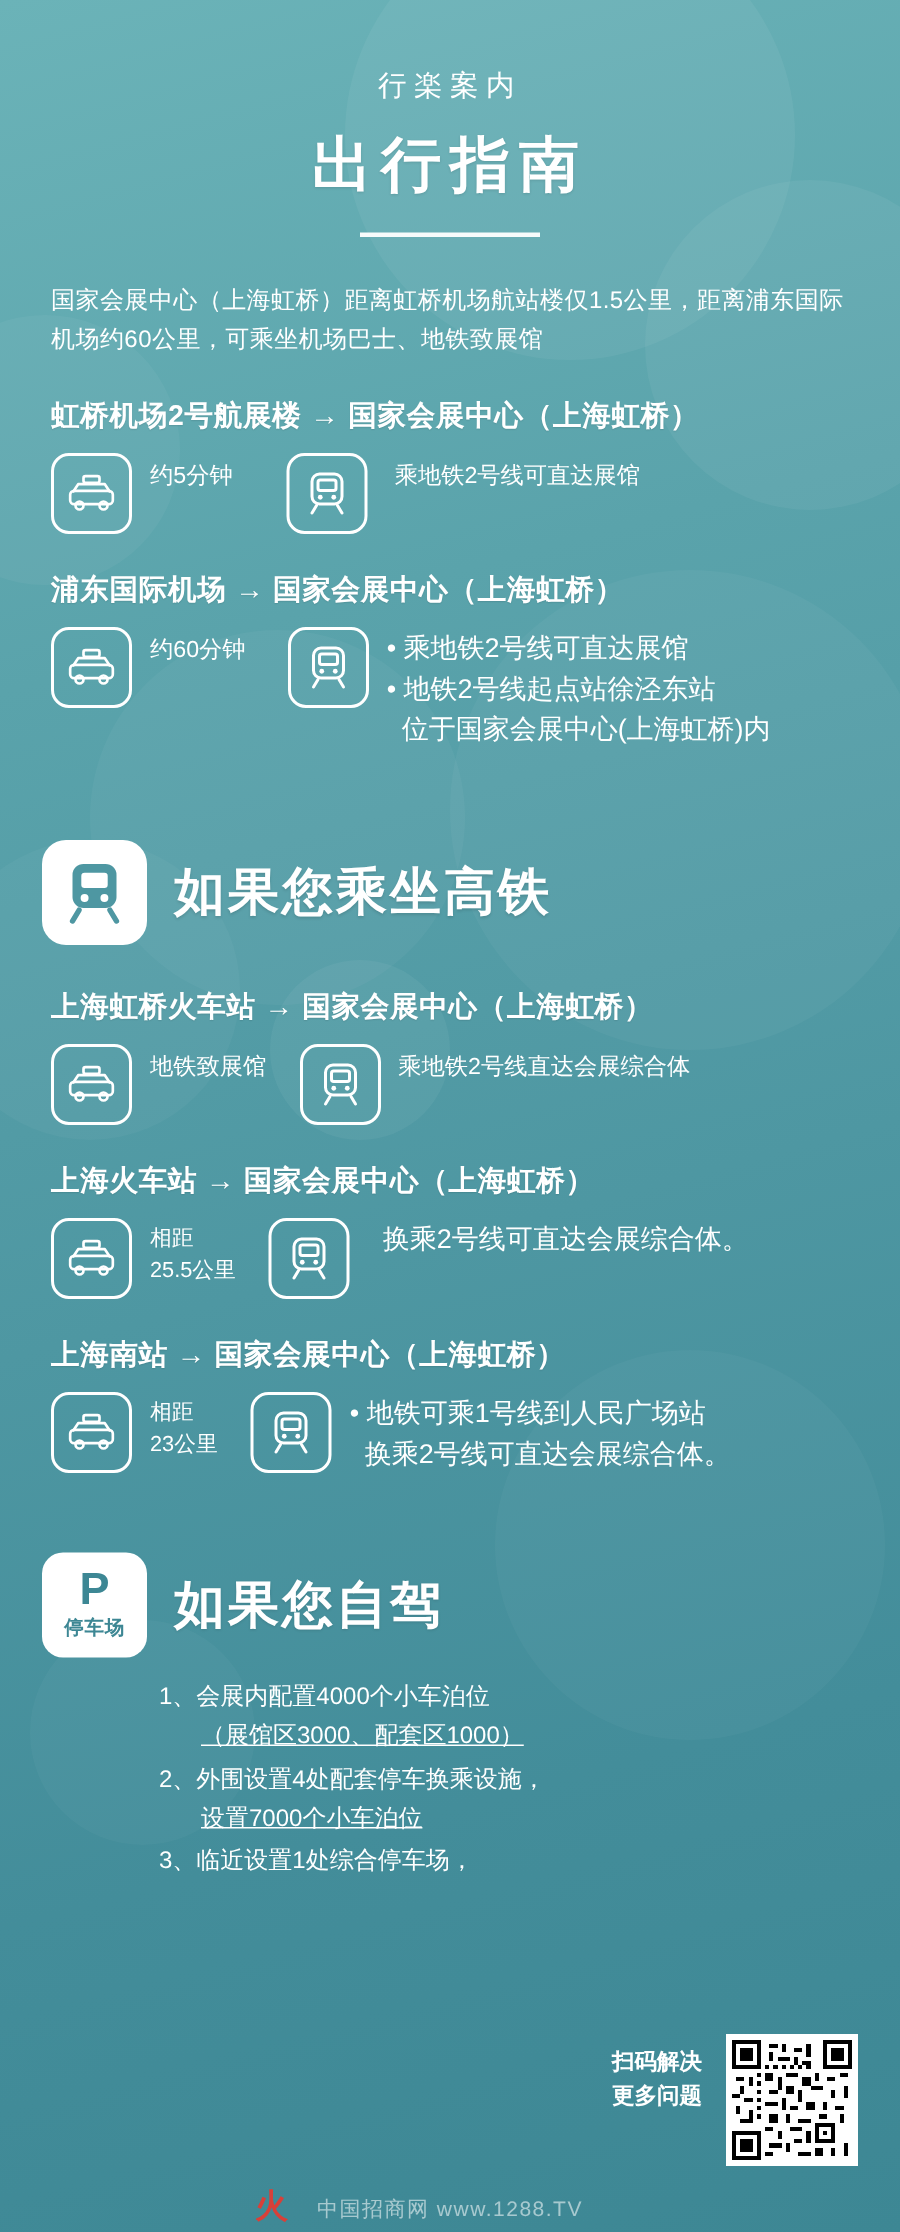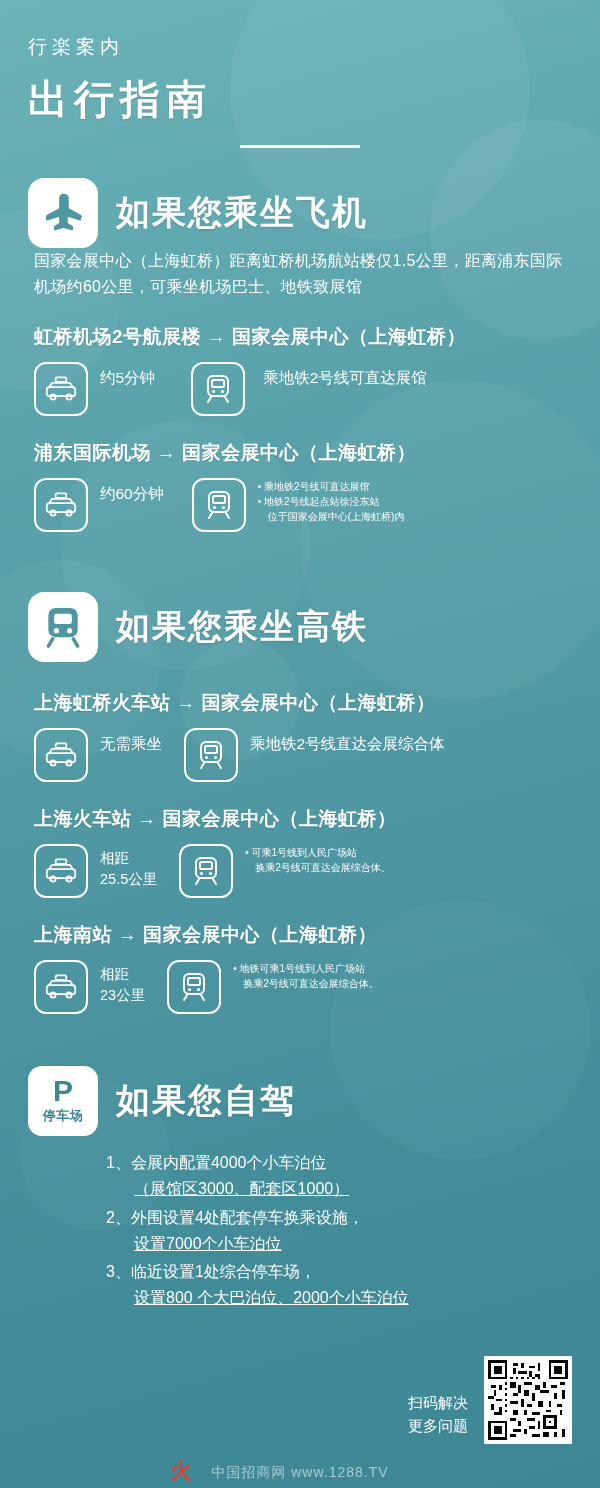--- a/index.html
+++ b/index.html
@@ -21,21 +21,21 @@
   .b4 { width: 250px; height: 250px; left: 60px; top: 420px; background: rgba(255,255,255,0.04); }
   .b5 { width: 320px; height: 320px; left: 300px; top: 380px; background: rgba(255,255,255,0.04); }
   .b6 { width: 200px; height: 200px; left: -40px; top: 560px; background: rgba(255,255,255,0.035); }
   .b7 { width: 260px; height: 260px; left: 330px; top: 900px; background: rgba(255,255,255,0.03); }
   .b8 { width: 150px; height: 150px; left: 20px; top: 1080px; background: rgba(255,255,255,0.03); }
   .b9 { width: 120px; height: 120px; left: 180px; top: 640px; background: rgba(255,255,255,0.05); }
 
   .page { position: relative; z-index: 2; padding: 0 28px; }
 
   
-  .header { padding-top: 34px; }
+  .header { text-align: center; padding-top: 44px; }
   .header .jp { font-size: 19px; letter-spacing: 5px; color: #ffffff; font-weight: 400; }
   .header .cn {
     font-size: 40px; font-weight: bold; letter-spacing: 6px;
     margin-top: 12px; text-shadow: 0 1px 2px rgba(0,0,0,0.12);
   }
   .rule { width: 120px; height: 3px; background: #ffffff; margin: 18px auto 0; opacity: 0.95; }
 
   
   .sec-title { display: flex; align-items: center; gap: 18px; }
   .sec-title .badge {
@@ -63,21 +63,21 @@
   .mode {
     display: flex; align-items: flex-start; gap: 12px;
   }
   .mode + .mode { margin-left: 14px; }
   .icon-box {
     width: 54px; height: 54px; border: 2.5px solid #ffffff; border-radius: 12px;
     display: flex; align-items: center; justify-content: center; flex: 0 0 54px;
   }
   .mode-text { font-size: 15.5px; line-height: 1.5; padding-top: 4px; }
   .mode-text.small { font-size: 14.5px; line-height: 1.45; }
-  .bullets { font-size: 10px; line-height: 1.5; padding-top: 1px; }
+  .bullets { font-size: 18px; line-height: 1.5; padding-top: 1px; }
   .bullets div { white-space: nowrap; }
   .indent { padding-left: 10px; }
 
   
   .park-badge {
     width: 70px; height: 70px; border-radius: 14px; background: #ffffff;
     display: flex; flex-direction: column; align-items: center; justify-content: center;
     flex: 0 0 70px; color: #3d8794;
   }
   .park-badge .p { font-size: 30px; font-weight: bold; line-height: 0.95; }
@@ -90,22 +90,22 @@
   .footer {
     position: absolute; left: 0; right: 0; bottom: 0; height: 140px;
     z-index: 3;
   }
   .qr {
     position: absolute; right: 28px; top: 8px;
     width: 88px; height: 88px; background: #ffffff; padding: 4px;
   }
   .qr svg { display: block; }
   .scan-text {
-    position: absolute; right: 132px; top: 44px; text-align: left;
-    font-size: 15px; line-height: 1.5; color: #ffffff;
+    position: absolute; right: 132px; top: 16px; text-align: left;
+    font-size: 15px; line-height: 1.5; color: #ffffff; font-weight: bold;
   }
   .watermark {
     position: absolute; left: 0; right: 0; bottom: 6px; text-align: center;
     font-size: 14px; color: rgba(255,255,255,0.55); letter-spacing: 1px;
   }
   .wm-red {
     position: absolute; left: 170px; bottom: 2px;
     color: #e8392f; font-size: 22px; font-weight: bold; opacity: 0.9;
   }
 </style>
@@ -124,28 +124,20 @@
 
 <div class="page">
 
   <div class="header">
     <div class="jp">行楽案内</div>
     <div class="cn">出行指南</div>
     <div class="rule"></div>
   </div>
 
   <div style="margin-top:30px;">
-    <div class="sec-title">
-      <div class="badge">
-        <svg width="46" height="46" viewBox="0 0 48 48">
-          <path fill="#4e97a2" d="M44 28.5c0-1.1-.6-2-1.6-2.6L30 19V8.5C30 6 28 4 25.5 4h-1C22 4 20 6 20 8.5V19L7.6 25.9C6.6 26.5 6 27.4 6 28.5v2.2c0 .8.8 1.4 1.6 1.1L20 28v6.5l-4.6 2.8c-.6.4-.9 1-.9 1.7v2c0 .7.6 1.2 1.3 1l8.7-2.4 8.7 2.4c.7.2 1.3-.3 1.3-1v-2c0-.7-.3-1.3-.9-1.7L29 34.5V28l12.4 3.8c.8.3 1.6-.3 1.6-1.1v-2.2z"></path>
-        </svg>
-      </div>
-      <h2>如果您乘坐飞机</h2>
-    </div>
 
     <div class="sec-body">
       <div class="sec-desc">国家会展中心（上海虹桥）距离虹桥机场航站楼仅1.5公里，距离浦东国际机场约60公里，可乘坐机场巴士、地铁致展馆</div>
 
       <div class="route">
         <div class="route-head">虹桥机场2号航展楼 → 国家会展中心（上海虹桥）</div>
         <div class="route-rows">
           <div class="mode">
             <div class="icon-box">
               <svg width="32" height="26" viewBox="0 0 36 28">
@@ -231,21 +223,21 @@
           <div class="mode">
             <div class="icon-box">
               <svg width="32" height="26" viewBox="0 0 36 28">
                 <rect x="12" y="1" width="12" height="5" rx="1.5" fill="none" stroke="#fff" stroke-width="2"></rect>
                 <path d="M4 13 L8 7 h20 l4 6" fill="none" stroke="#fff" stroke-width="2" stroke-linejoin="round"></path>
                 <rect x="2" y="12" width="32" height="10" rx="3" fill="none" stroke="#fff" stroke-width="2"></rect>
                 <circle cx="9" cy="23" r="3" fill="none" stroke="#fff" stroke-width="2"></circle>
                 <circle cx="27" cy="23" r="3" fill="none" stroke="#fff" stroke-width="2"></circle>
               </svg>
             </div>
-            <div class="mode-text">无需乘坐</div>
+            <div class="mode-text">地铁致展馆</div>
           </div>
           <div class="mode" style="margin-left:22px;">
             <div class="icon-box">
               <svg width="30" height="30" viewBox="0 0 30 30">
                 <rect x="5" y="2" width="20" height="20" rx="5" fill="none" stroke="#fff" stroke-width="2"></rect>
                 <rect x="9" y="6" width="12" height="7" rx="1.5" fill="none" stroke="#fff" stroke-width="2"></rect>
                 <circle cx="10.5" cy="17.5" r="1.6" fill="#fff"></circle>
                 <circle cx="19.5" cy="17.5" r="1.6" fill="#fff"></circle>
                 <path d="M8 23 L5 28 M22 23 L25 28" stroke="#fff" stroke-width="2" stroke-linecap="round"></path>
               </svg>
@@ -275,21 +267,20 @@
             <div class="icon-box">
               <svg width="30" height="30" viewBox="0 0 30 30">
                 <rect x="5" y="2" width="20" height="20" rx="5" fill="none" stroke="#fff" stroke-width="2"></rect>
                 <rect x="9" y="6" width="12" height="7" rx="1.5" fill="none" stroke="#fff" stroke-width="2"></rect>
                 <circle cx="10.5" cy="17.5" r="1.6" fill="#fff"></circle>
                 <circle cx="19.5" cy="17.5" r="1.6" fill="#fff"></circle>
                 <path d="M8 23 L5 28 M22 23 L25 28" stroke="#fff" stroke-width="2" stroke-linecap="round"></path>
               </svg>
             </div>
             <div class="bullets">
-              <div>• 可乘1号线到人民广场站</div>
               <div class="indent">换乘2号线可直达会展综合体。</div>
             </div>
           </div>
         </div>
       </div>
 
       <div class="route">
         <div class="route-head">上海南站 → 国家会展中心（上海虹桥）</div>
         <div class="route-rows">
           <div class="mode">
@@ -338,21 +329,20 @@
       <li>
         <span>1、</span><span>会展内配置4000个小车泊位</span>
         <span class="sub">（展馆区3000、配套区1000）</span>
       </li>
       <li>
         <span>2、</span><span>外围设置4处配套停车换乘设施，</span>
         <span class="sub">设置7000个小车泊位</span>
       </li>
       <li>
         <span>3、</span><span>临近设置1处综合停车场，</span>
-        <span class="sub">设置800 个大巴泊位、2000个小车泊位</span>
       </li>
     </ul>
   </div>
 </div>
 
 <div class="footer">
   <div class="scan-text">
     <div>扫码解决</div>
     <div>更多问题</div>
   </div>

